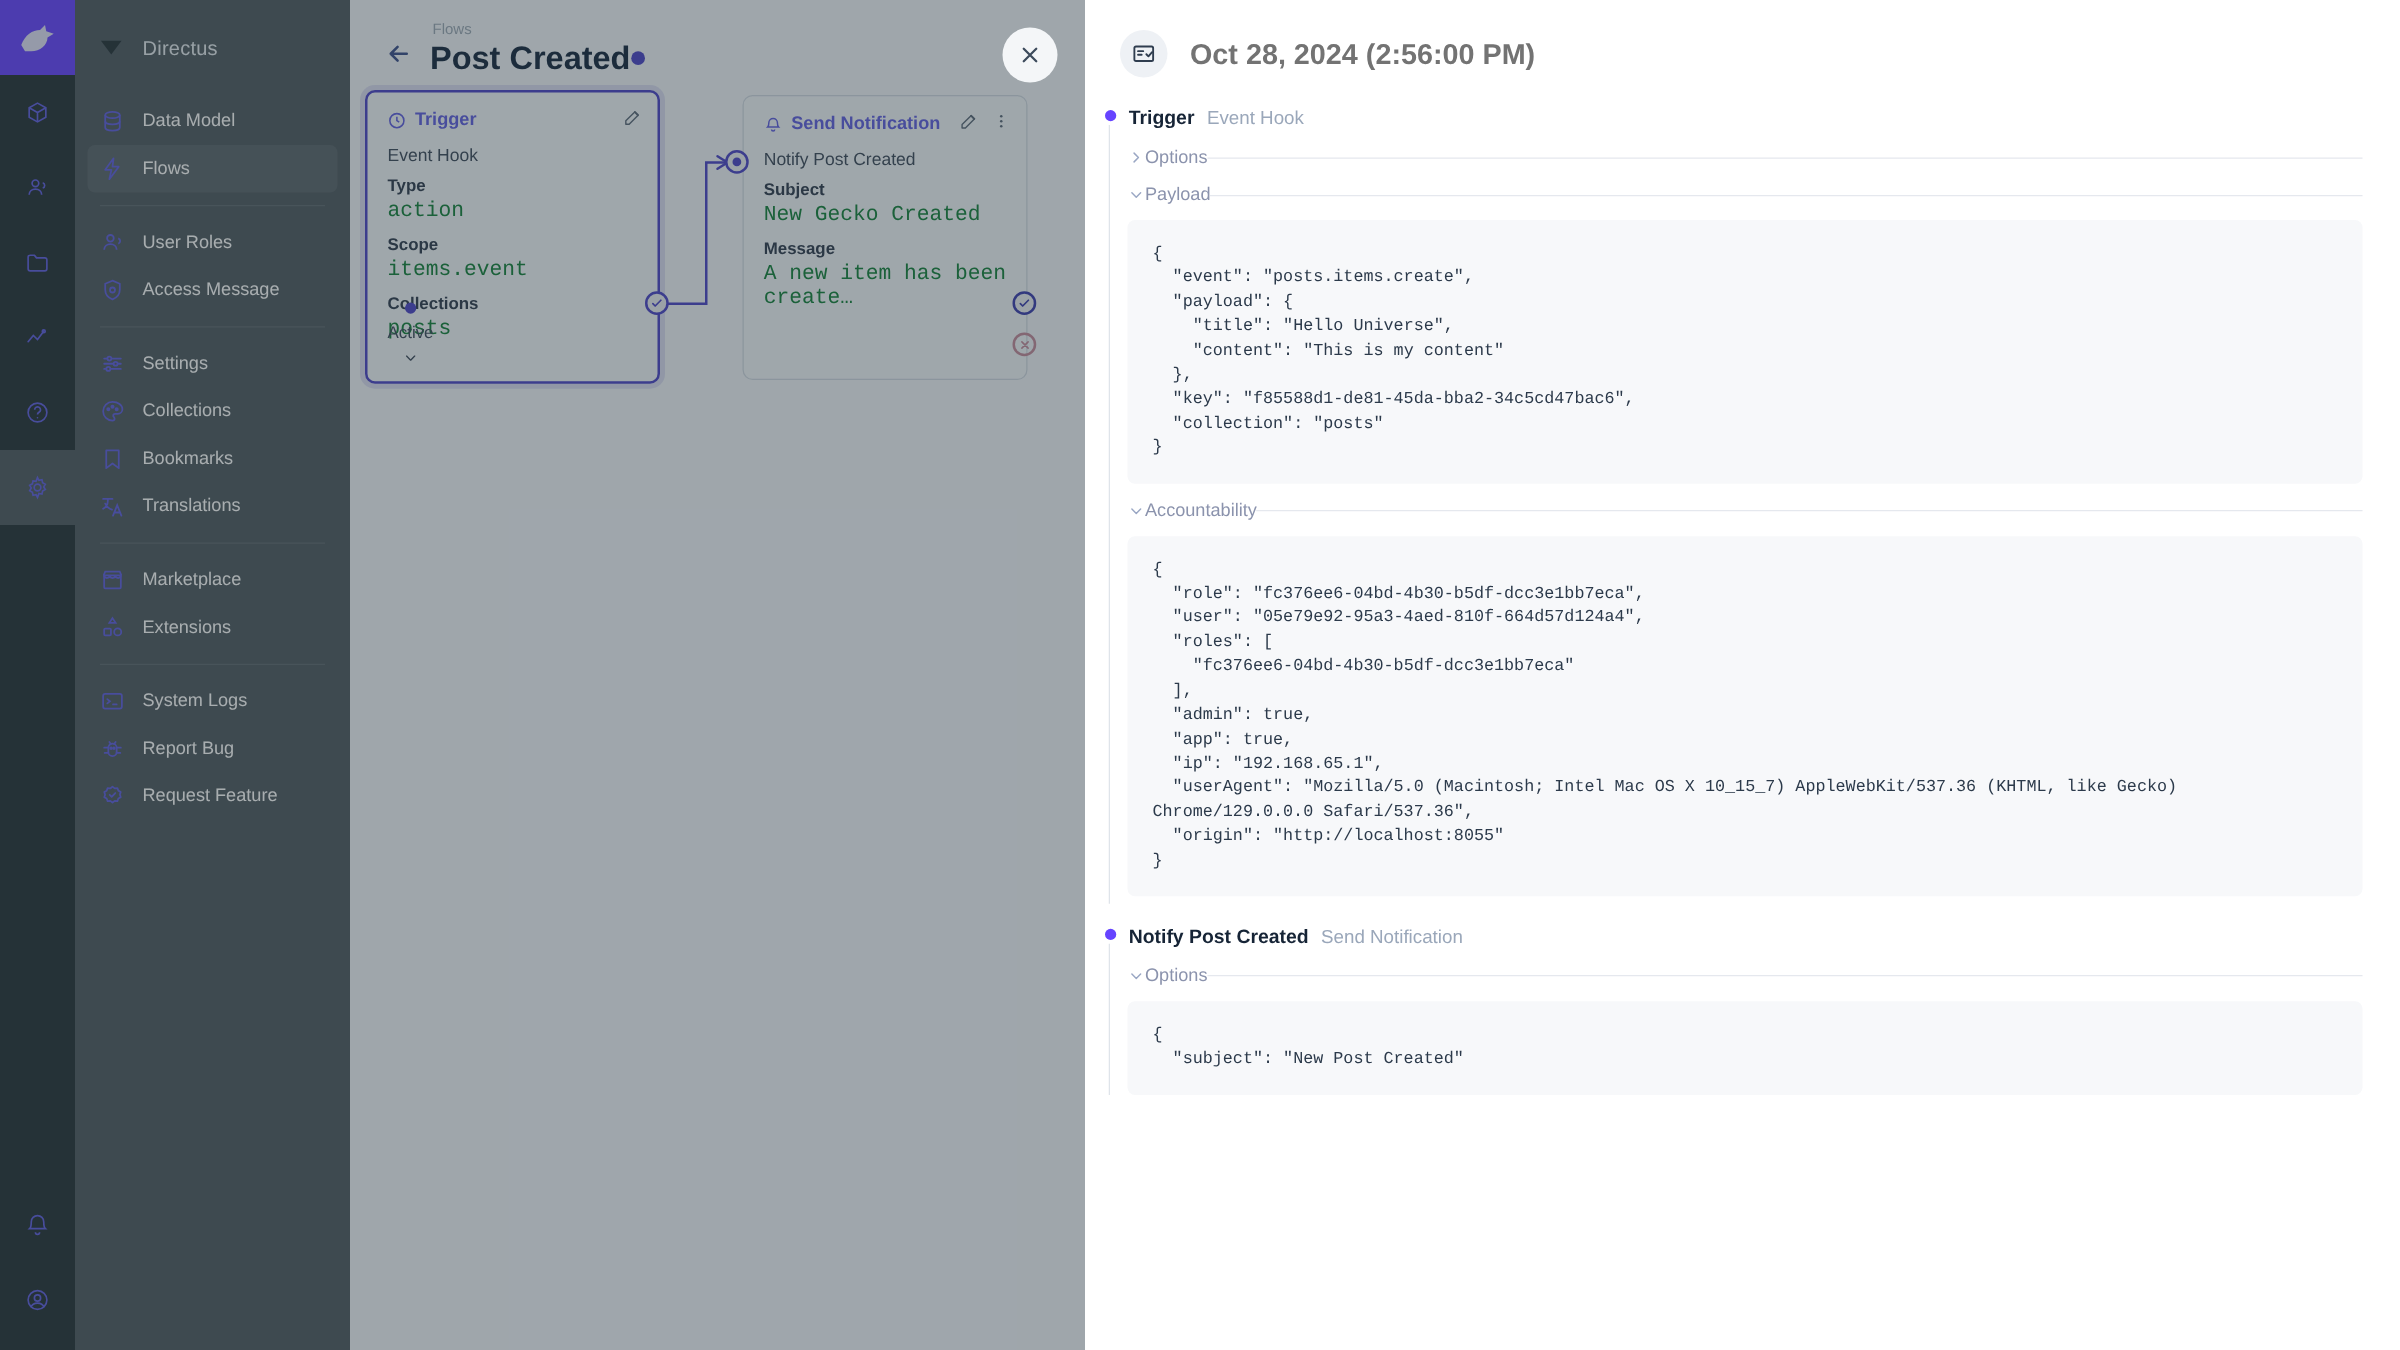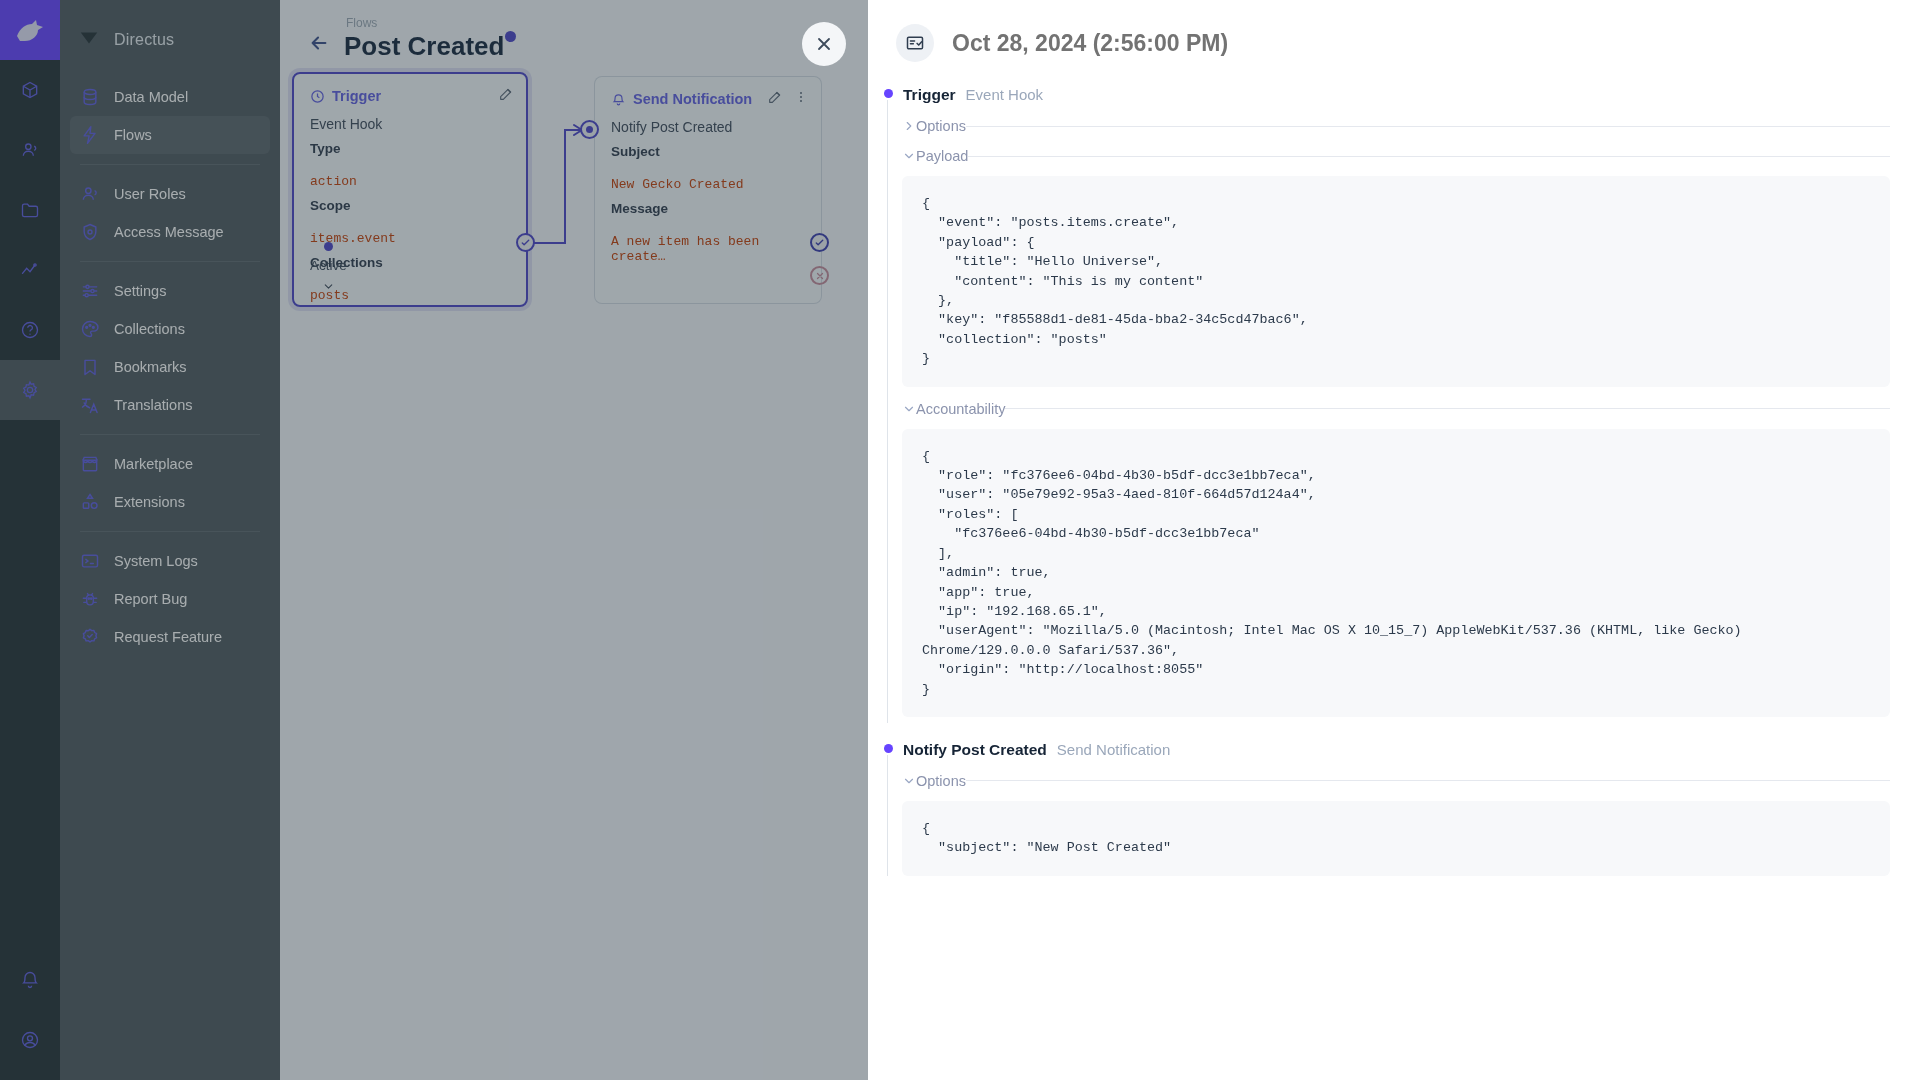--- a/index.html
+++ b/index.html
@@ -56,21 +56,21 @@
   .hdr { padding: 14px 0 0 22px; display: flex; align-items: flex-start; gap: 8px; }
   .back-btn {
     width: 34px; height: 34px; border-radius: 50%;
     display: flex; align-items: center; justify-content: center;
     color: #3b4f8a; margin-top: 12px;
   }
   .hdr-text { padding-top: 2px; }
   .crumb { font-size: 12px; color: #9aa7b4; padding-left: 2px; }
   .flow-title {
     font-size: 26px; font-weight: bold; color: #172940;
-    display: flex; align-items: flex-start; gap: 1px; margin-top: 1px;
+    display: flex; align-items: center; gap: 1px; margin-top: 1px;
   }
   .title-dot { width: 11px; height: 11px; border-radius: 50%; background: #4b45c7; }
 
   
   .node {
     position: absolute; border-radius: 8px;
     background: rgba(255,255,255,.10);
     padding: 14px 16px;
   }
   .node.trigger {
@@ -84,21 +84,21 @@
   }
   .node-title {
     display: flex; align-items: center; gap: 7px;
     font-size: 14.5px; font-weight: bold; color: #5f5fe0;
     margin-bottom: 12px;
   }
   .node-sub { font-size: 14px; color: #3d4b5c; margin-bottom: 6px; }
   .fld-lbl { font-size: 13.5px; font-weight: bold; color: #2f3d4f; margin-top: 9px; }
   .fld-val {
     font-family: "Liberation Mono", monospace;
-    font-size: 13px; color: #c2410c; margin-top: 18px;
+    font-size: 17px; color: #15803d; margin-top: 4px;
   }
   .node-foot {
     position: absolute; left: 16px; bottom: 12px;
     display: flex; align-items: center; gap: 7px;
     font-size: 13.5px; color: #3d4b5c; flex-direction: column;
   }
   .foot-dot { width: 9px; height: 9px; border-radius: 50%; background: #4b45c7; }
   .node-act { position: absolute; top: 12px; right: 12px; display: flex; gap: 10px; color: #5b6a7a; }
   .port {
     position: absolute; width: 19px; height: 19px; border-radius: 50%;

